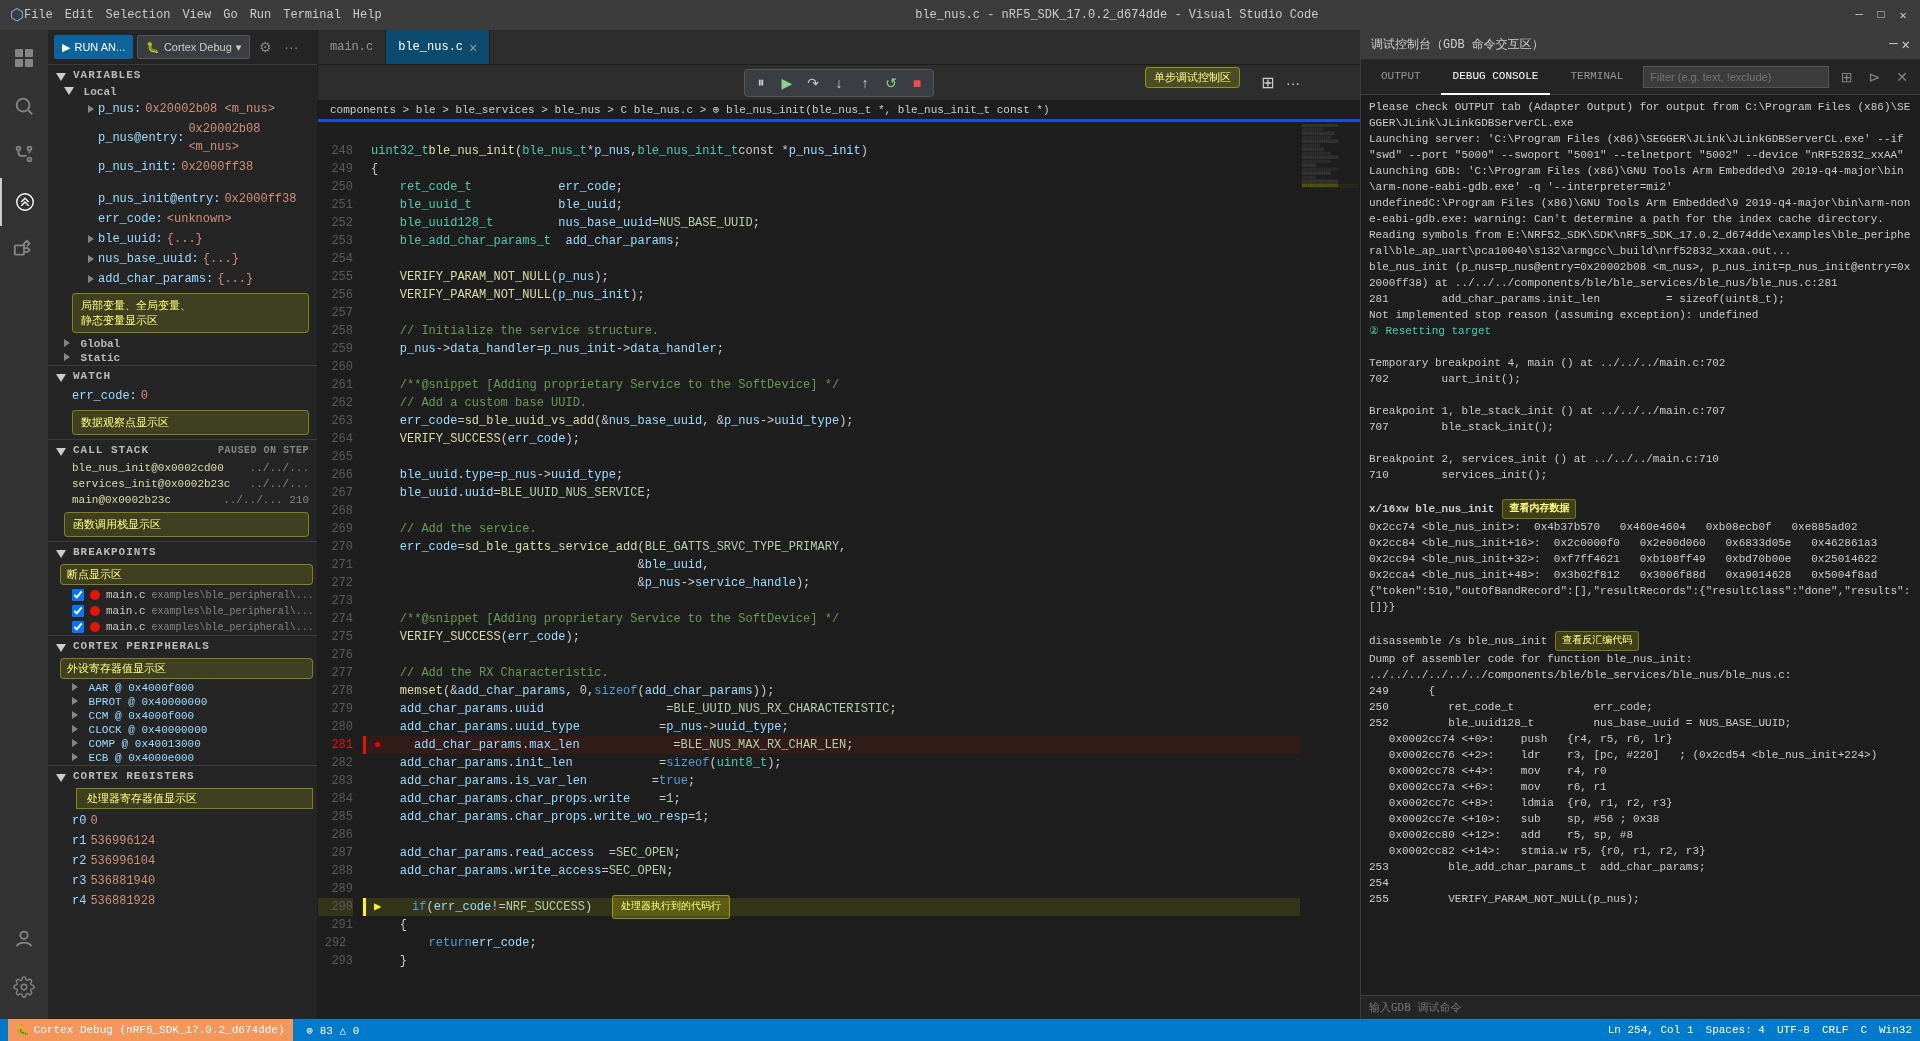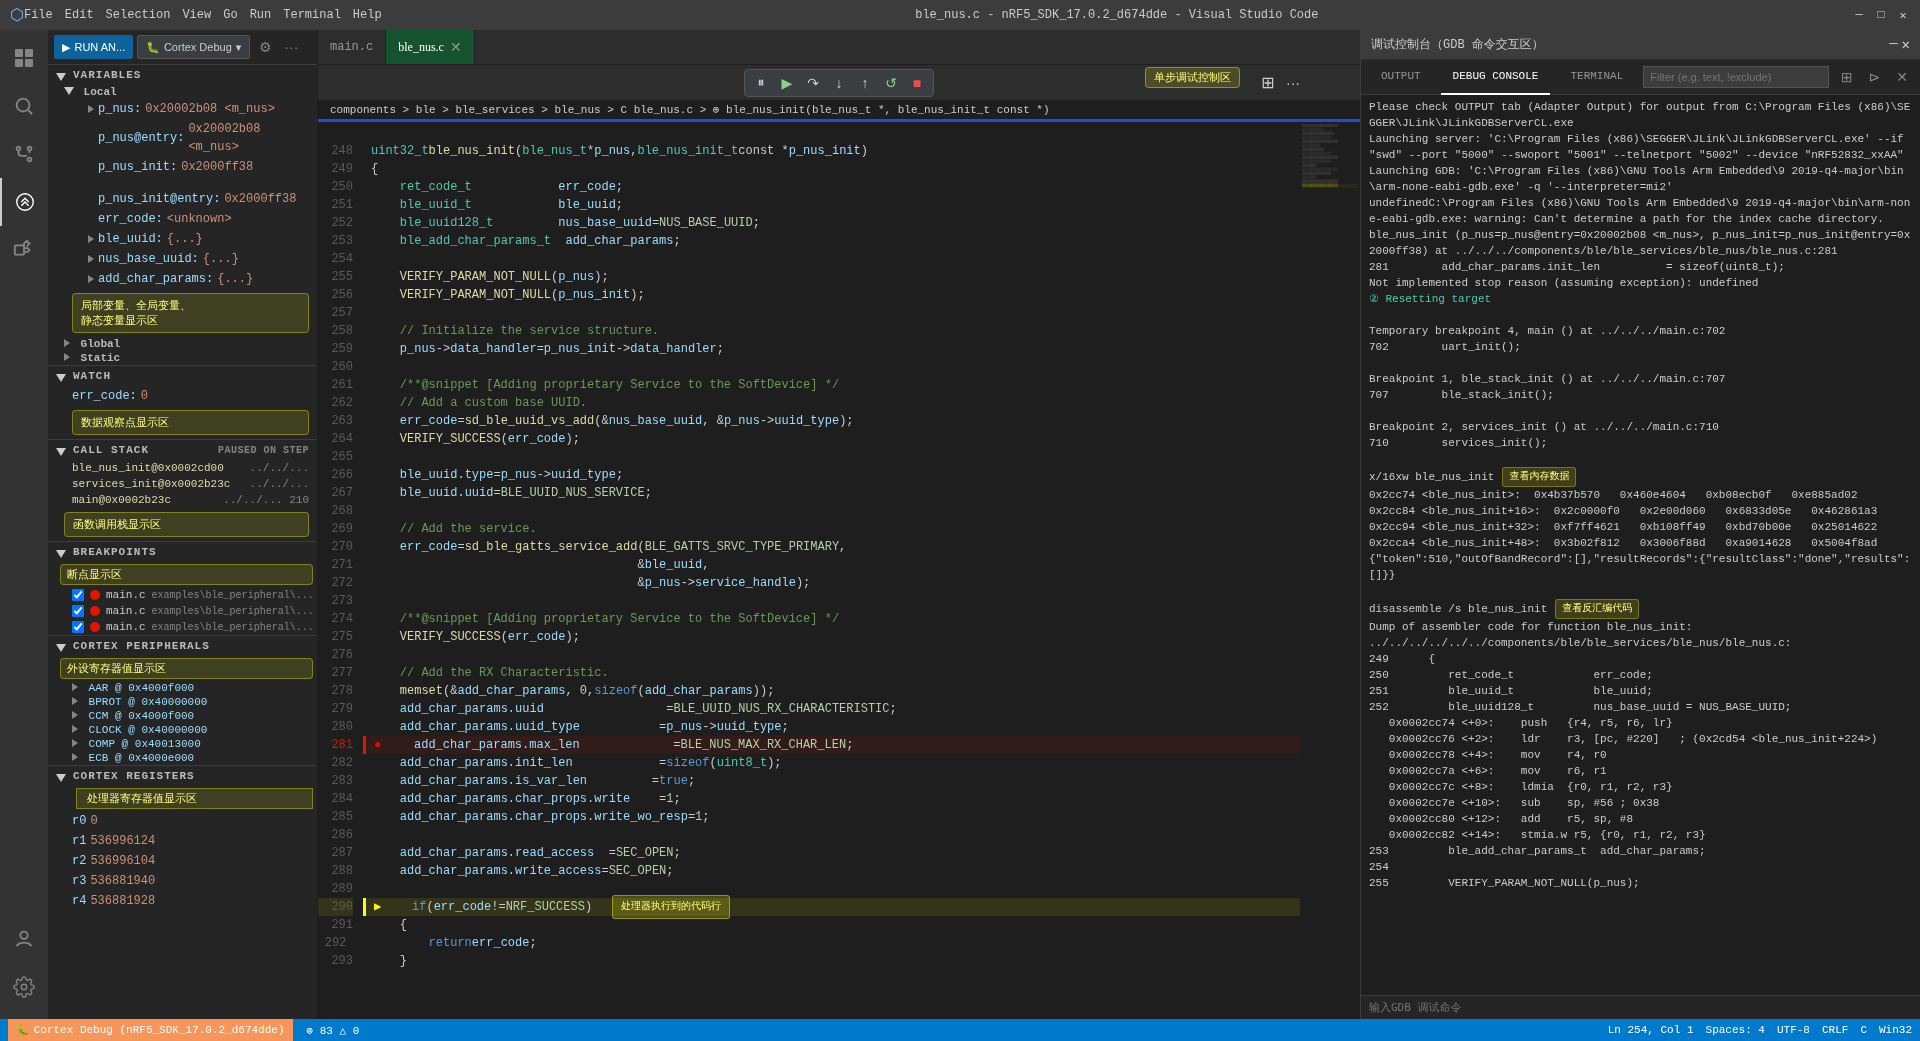--- a/index.html
+++ b/index.html
@@ -265,24 +265,23 @@
       padding: 0 12px;
       font-size: 12px;
       cursor: pointer;
       color: #969696;
       background: #2d2d2d;
       border-right: 1px solid #1e1e1e;
       gap: 6px;
       white-space: nowrap;
     }
     .tab.active {
-      background: #14532d;
+      background: #0c4a6e;
       color: #ffffff;
       border-top: 1px solid #007acc;
-      font-family: Liberation Serif, serif;
     }
     .tab-close {
       font-size: 14px;
       color: #969696;
       cursor: pointer;
     }
 
     
     .breadcrumb {
       height: 22px;
@@ -1265,53 +1264,53 @@
       <button style="background:none;border:none;color:#858585;cursor:pointer;font-size:14px;padding:2px 4px;">⊞</button>
       <button style="background:none;border:none;color:#858585;cursor:pointer;font-size:14px;padding:2px 4px;">⊳</button>
       <button style="background:none;border:none;color:#858585;cursor:pointer;font-size:14px;padding:2px 4px;">✕</button>
     </div>
 
     <div class="console-output">
       <div class="console-line">Please check OUTPUT tab (Adapter Output) for output from C:\Program Files (x86)\SEGGER\JLink\JLinkGDBServerCL.exe</div>
       <div class="console-line">Launching server: 'C:\Program Files (x86)\SEGGER\JLink\JLinkGDBServerCL.exe' --if "swd" --port "5000" --swoport "5001" --telnetport "5002" --device "nRF52832_xxAA"</div>
       <div class="console-line">Launching GDB: 'C:\Program Files (x86)\GNU Tools Arm Embedded\9 2019-q4-major\bin\arm-none-eabi-gdb.exe' -q '--interpreter=mi2'</div>
       <div class="console-line">undefinedC:\Program Files (x86)\GNU Tools Arm Embedded\9 2019-q4-major\bin\arm-none-eabi-gdb.exe: warning: Can't determine a path for the index cache directory.</div>
+      <div class="console-line">Reading symbols from E:\NRF52_SDK\SDK\nRF5_SDK_17.0.2_d674dde\examples\ble_peripheral\ble_ap_uart\pca10040\s132\armgcc\_build\nrf52832_xxaa.out...</div>
       <div class="console-line">ble_nus_init (p_nus=p_nus@entry=0x20002b08 &lt;m_nus&gt;, p_nus_init=p_nus_init@entry=0x2000ff38) at ../../../components/ble/ble_services/ble_nus/ble_nus.c:281</div>
       <div class="console-line">281        add_char_params.init_len          = sizeof(uint8_t);</div>
       <div class="console-line">Not implemented stop reason (assuming exception): undefined</div>
       <div class="console-line green">② Resetting target</div>
       <div class="console-line">&nbsp;</div>
       <div class="console-line">Temporary breakpoint 4, main () at ../../../main.c:702</div>
       <div class="console-line">702        uart_init();</div>
       <div class="console-line">&nbsp;</div>
       <div class="console-line">Breakpoint 1, ble_stack_init () at ../../../main.c:707</div>
       <div class="console-line">707        ble_stack_init();</div>
       <div class="console-line">&nbsp;</div>
       <div class="console-line">Breakpoint 2, services_init () at ../../../main.c:710</div>
       <div class="console-line">710        services_init();</div>
       <div class="console-line">&nbsp;</div>
-      <div class="console-line" style="display:flex;align-items:center;gap:8px;">
+      <div class="console-line" style="display:flex;align-items:center;gap:8px;font-weight:bold;">
         <span>x/16xw ble_nus_init</span>
         <span style="padding:1px 6px; background:rgba(255,255,0,0.15); border:1px solid rgba(255,255,0,0.3); border-radius:3px; font-size:10px; color:#ffff80;">查看内存数据</span>
       </div>
       <div class="console-line">0x2cc74 &lt;ble_nus_init&gt;:  0x4b37b570   0x460e4604   0xb08ecb0f   0xe885ad02</div>
       <div class="console-line">0x2cc84 &lt;ble_nus_init+16&gt;:  0x2c0000f0   0x2e00d060   0x6833d05e   0x462861a3</div>
       <div class="console-line">0x2cc94 &lt;ble_nus_init+32&gt;:  0xf7ff4621   0xb108ff49   0xbd70b00e   0x25014622</div>
       <div class="console-line">0x2cca4 &lt;ble_nus_init+48&gt;:  0x3b02f812   0x3006f88d   0xa9014628   0x5004f8ad</div>
       <div class="console-line">{"token":510,"outOfBandRecord":[],"resultRecords":{"resultClass":"done","results":[]}}</div>
       <div class="console-line">&nbsp;</div>
       <div class="console-line" style="display:flex;align-items:center;gap:8px;">
         <span>disassemble /s ble_nus_init</span>
         <span style="padding:1px 6px; background:rgba(255,255,0,0.15); border:1px solid rgba(255,255,0,0.3); border-radius:3px; font-size:10px; color:#ffff80;">查看反汇编代码</span>
       </div>
       <div class="console-line">Dump of assembler code for function ble_nus_init:</div>
       <div class="console-line">../../../../../../components/ble/ble_services/ble_nus/ble_nus.c:</div>
       <div class="console-line">249      {</div>
       <div class="console-line">250         ret_code_t            err_code;</div>
-      <div class="console-line">251         ble_uuid_t            ble_uuid;</div>
       <div class="console-line">252         ble_uuid128_t         nus_base_uuid = NUS_BASE_UUID;</div>
       <div class="console-line">   0x0002cc74 &lt;+0&gt;:    push   {r4, r5, r6, lr}</div>
       <div class="console-line">   0x0002cc76 &lt;+2&gt;:    ldr    r3, [pc, #220]   ; (0x2cd54 &lt;ble_nus_init+224&gt;)</div>
       <div class="console-line">   0x0002cc78 &lt;+4&gt;:    mov    r4, r0</div>
       <div class="console-line">   0x0002cc7a &lt;+6&gt;:    mov    r6, r1</div>
       <div class="console-line">   0x0002cc7c &lt;+8&gt;:    ldmia  {r0, r1, r2, r3}</div>
       <div class="console-line">   0x0002cc7e &lt;+10&gt;:   sub    sp, #56 ; 0x38</div>
       <div class="console-line">   0x0002cc80 &lt;+12&gt;:   add    r5, sp, #8</div>
       <div class="console-line">   0x0002cc82 &lt;+14&gt;:   stmia.w r5, {r0, r1, r2, r3}</div>
       <div class="console-line">253         ble_add_char_params_t  add_char_params;</div>

